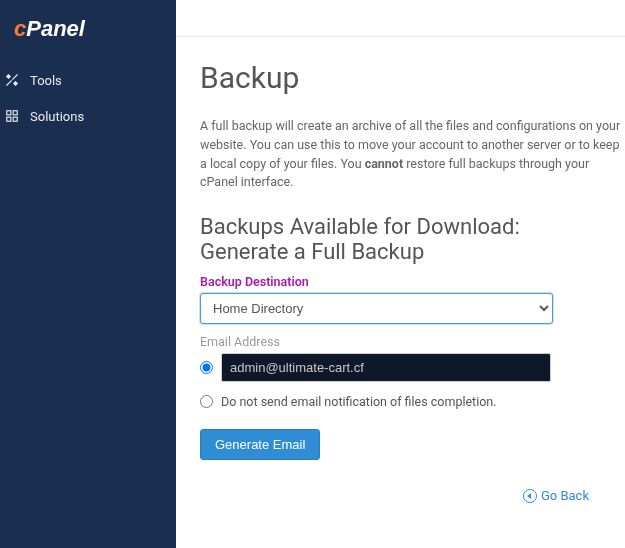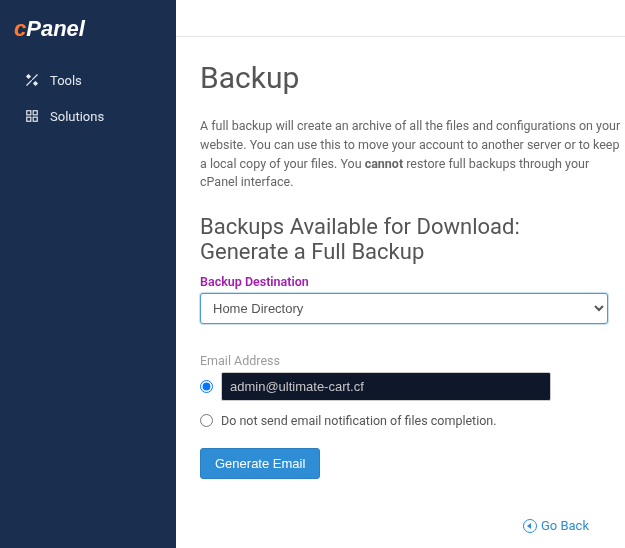--- a/index.html
+++ b/index.html
@@ -18,21 +18,21 @@
       padding: 18px 0 0 0;
       flex-shrink: 0;
     }
     .logo {
       padding: 0 14px 22px 14px;
     }
     .logo svg { display: block; }
     .nav-item {
       display: flex;
       align-items: center;
-      padding: 10px 24px;
+      padding: 10px 4px;
       color: #e6eaf0;
       font-size: 13px;
       cursor: pointer;
     }
     .nav-item .nav-icon {
       width: 16px;
       height: 16px;
       margin-right: 10px;
       display: inline-flex;
       align-items: center;
@@ -80,22 +80,22 @@
       font-size: 12.5px;
       font-weight: 600;
       color: #a21caf;
       margin-bottom: 4px;
     }
     .field-label.blurred {
       color: #9b9b9b;
       font-weight: 400;
     }
     .select-wrap {
-      margin-bottom: 29px;
-      width: 408px;
+      margin-bottom: 10px;
+      width: 353px;
     }
     select {
       width: 100%;
       padding: 6px 8px;
       font-size: 13px;
       color: #555;
       border: 1px solid #4b9cd3;
       border-radius: 3px;
       background: #fff;
       outline: none;
@@ -135,21 +135,21 @@
       border-radius: 3px;
       cursor: pointer;
       margin-top: 8px;
     }
     .go-back {
       color: #2f8dd6;
       font-size: 13px;
       display: inline-flex;
       align-items: center;
       cursor: pointer;
-      margin-top: 39px;
+      margin-top: 28px;
       margin-right: 36px;
       float: right;
     }
     .go-back .back-icon {
       width: 14px;
       height: 14px;
       border: 1.5px solid #2f8dd6;
       border-radius: 50%;
       display: inline-flex;
       align-items: center;

